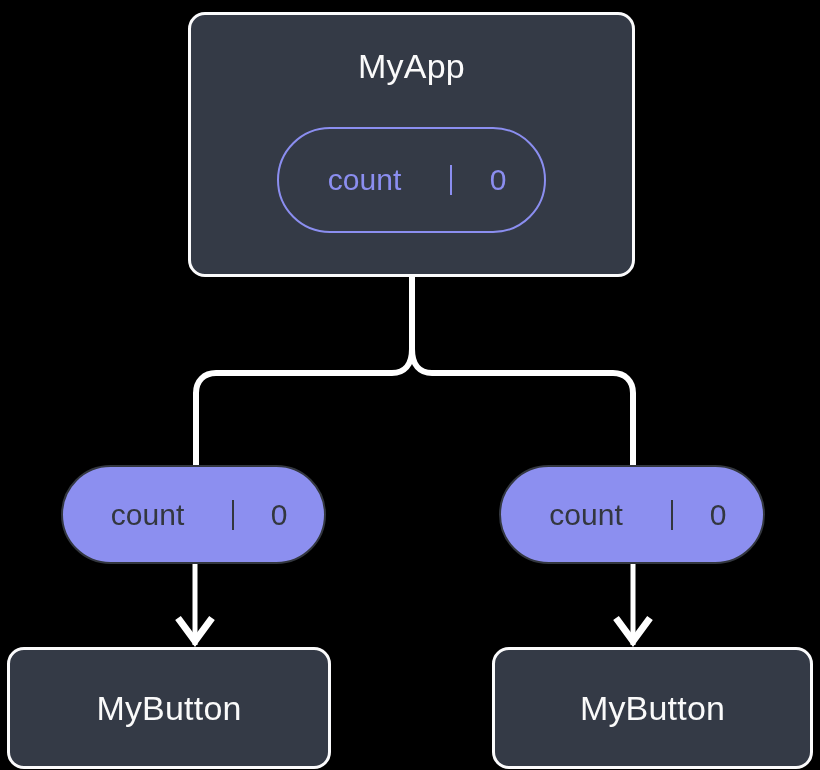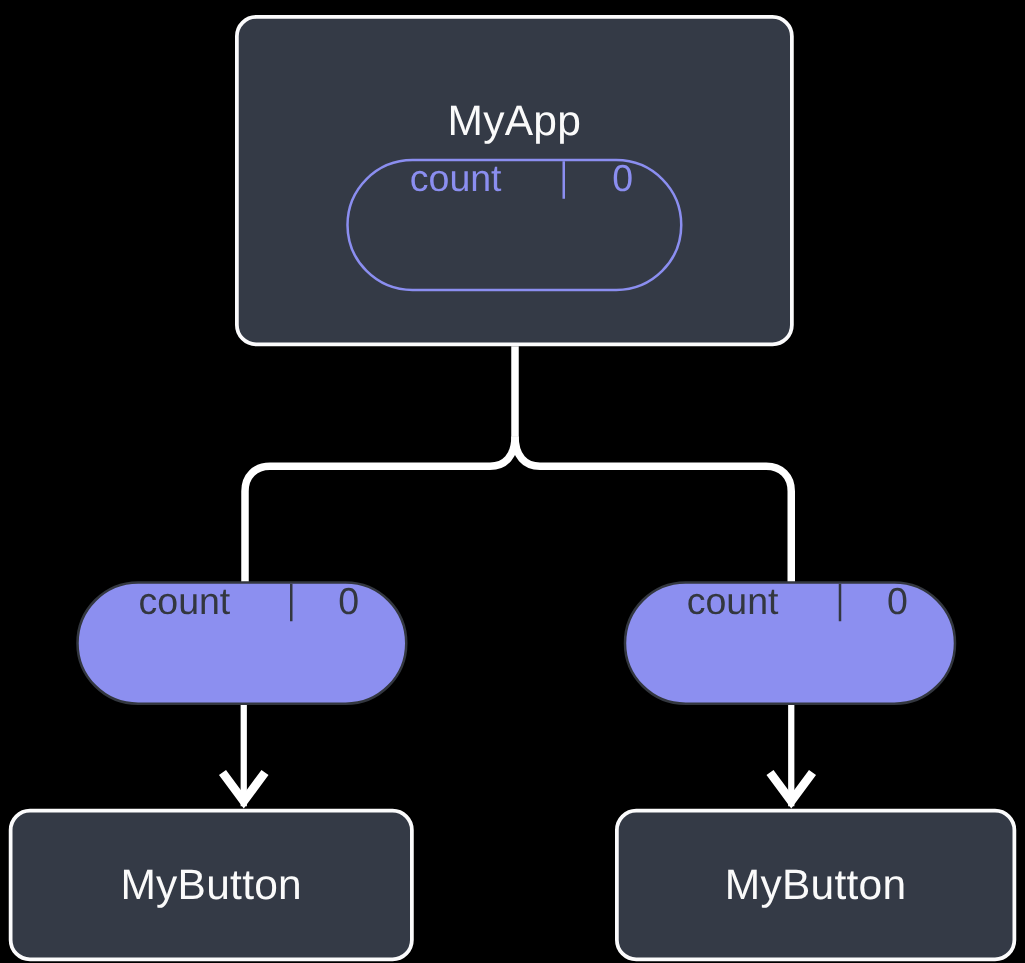--- a/index.html
+++ b/index.html
@@ -44,21 +44,21 @@
     line-height: 1;
     letter-spacing: 0.2px;
     white-space: nowrap;
   }
 
   #app-box {
     left: 188px;
     top: 12px;
     width: 447px;
     height: 265px;
-    padding-top: 65px;
+    padding-top: 34px;
     text-align: right;
   }
 
   #button-box-left {
     left: 7px;
     top: 647px;
     width: 324px;
     height: 122px;
     justify-content: center;
   }
@@ -68,21 +68,21 @@
     width: 321px;
     height: 122px;
     justify-content: center;
   }
 
   
   .state-pill {
     position: absolute;
     box-sizing: border-box;
     display: flex;
-    align-items: flex-start;
+    align-items: center;
     border-radius: 999px;
     z-index: 4;
   }
   .pill-key, .pill-value {
     display: flex;
     align-items: center;
     justify-content: center;
     font-size: 30px;
     line-height: 1;
     white-space: nowrap;

